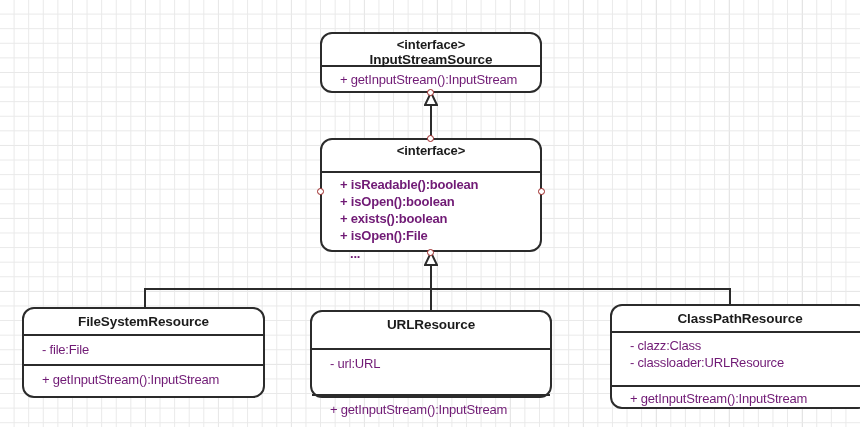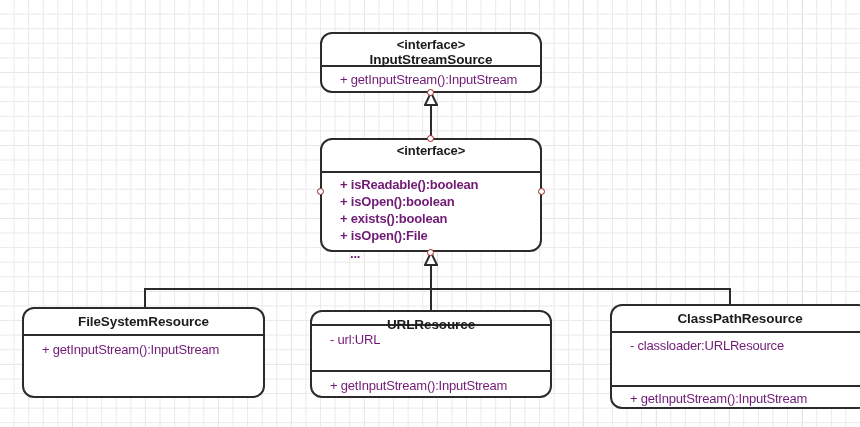--- a/index.html
+++ b/index.html
@@ -149,42 +149,46 @@
   </div>
   <div class="cpoint" style="left:427px; top:135px;"></div>
   <div class="cpoint" style="left:317px; top:188px;"></div>
   <div class="cpoint" style="left:538px; top:188px;"></div>
   <div class="cpoint" style="left:427px; top:249px;"></div>
 
   <div class="uml-box" style="left:22px; top:307px; width:243px; height:91px;">
     <div class="uml-header" style="height:27px; padding-top:5px;">
       <span class="cname">FileSystemResource</span>
     </div>
+    <div class="uml-compartment divided" style="height:30px; padding-top:5px;">
+      <div class="row">- file:File</div>
+    </div>
     <div class="uml-compartment" style="padding-top:5px;">
       <div class="row">+ getInputStream():InputStream</div>
     </div>
   </div>
 
   <div class="uml-box" style="left:310px; top:310px; width:242px; height:88px;">
-    <div class="uml-header" style="height:14px; padding-top:5px;">
+    <div class="uml-header" style="height:38px; padding-top:5px;">
       <span class="cname">URLResource</span>
     </div>
     <div class="uml-compartment divided" style="height:46px; padding-top:5px;">
       <div class="row">- url:URL</div>
     </div>
     <div class="uml-compartment" style="padding-top:5px;">
       <div class="row">+ getInputStream():InputStream</div>
     </div>
   </div>
 
   <div class="uml-box" style="left:610px; top:304px; width:260px; height:105px;">
     <div class="uml-header" style="height:27px; padding-top:5px;">
       <span class="cname">ClassPathResource</span>
     </div>
     <div class="uml-compartment divided" style="height:54px; padding-top:4px;">
+      <div class="row">- clazz:Class</div>
       <div class="row">- classloader:URLResource</div>
     </div>
     <div class="uml-compartment" style="padding-top:3px;">
       <div class="row">+ getInputStream():InputStream</div>
     </div>
   </div>
 
 </div>
 
 </body></html>

